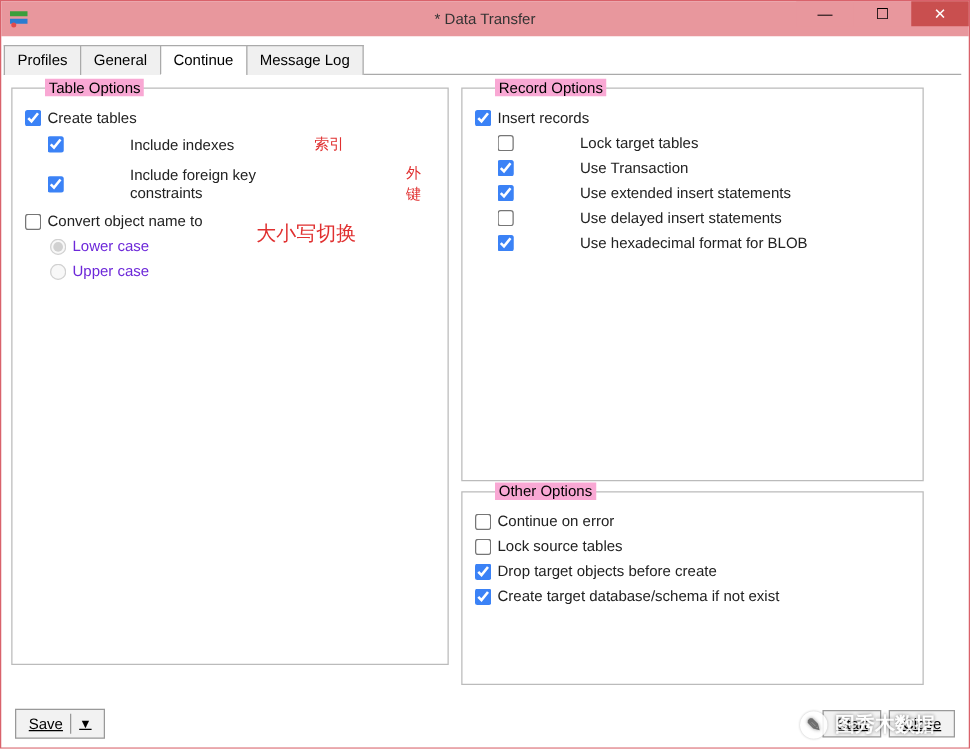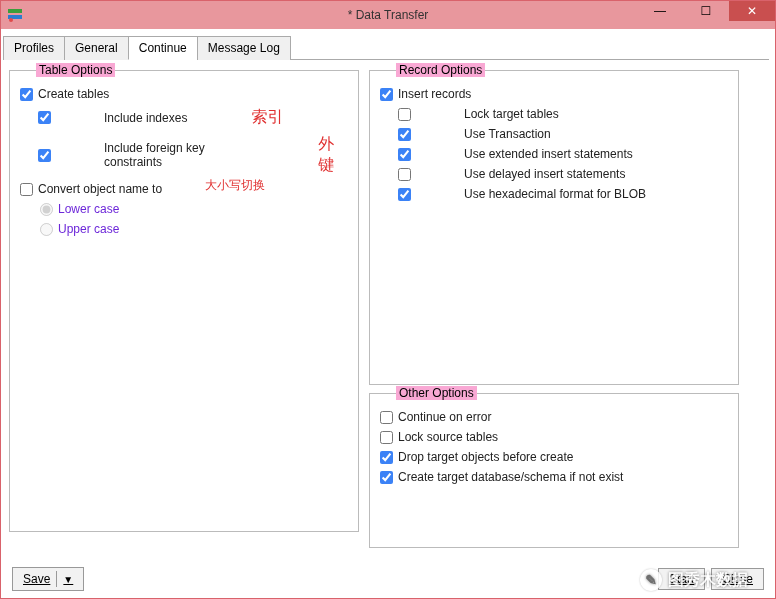--- a/index.html
+++ b/index.html
@@ -25,22 +25,22 @@
 .fieldset.tall-left { height: 462px; }
 .fieldset.record { height: 315px; }
 .fieldset.other { height: 155px; }
 .row { display: flex; align-items: center; margin: 6px 0; }
 .indent1 { margin-left: 18px; gap: 48px; }
 .indent2 { margin-left: 20px; }
 .chk { width: 13px; height: 13px; margin-right: 5px; accent-color: #3b82f6; }
 .radio { width: 13px; height: 13px; margin-right: 5px; }
 .label { font-size: 12px; color: #222; }
 .disabled { color: #6d28d9; }
-.ann { color: #e03030; font-size: 16px; margin-left: 16px; }
-.ann-abs { position: absolute; color: #e03030; font-size: 12px; }
+.ann { color: #e03030; font-size: 12px; margin-left: 16px; }
+.ann-abs { position: absolute; color: #e03030; font-size: 16px; }
 .footer { position: absolute; left: 0; right: 0; bottom: 8px; display: flex; align-items: center; justify-content: space-between; padding: 0 12px; }
 .btn { border: 1px solid #999; background: #f2f2f2; font-family: inherit; font-size: 12px; padding: 3px 10px; text-decoration: underline; }
 .save-btn { display: flex; align-items: center; }
 .save-btn .divider { width: 1px; height: 16px; background: #999; margin: 0 6px; }
 .save-btn .arrow { font-size: 10px; }
 .footer-right { display: flex; gap: 6px; }
 .watermark { position: absolute; right: 28px; bottom: 8px; display: flex; align-items: center; color: #fff; font-size: 16px; font-weight: 600; text-shadow: 0 0 3px rgba(0,0,0,0.6); opacity: 0.85; pointer-events: none; }
 .watermark-icon { width: 22px; height: 22px; border-radius: 50%; background: #fff; margin-right: 6px; display: flex; align-items: center; justify-content: center; font-size: 14px; color: #555; box-shadow: 0 0 2px rgba(0,0,0,0.3); }
 </style>
 </head>

